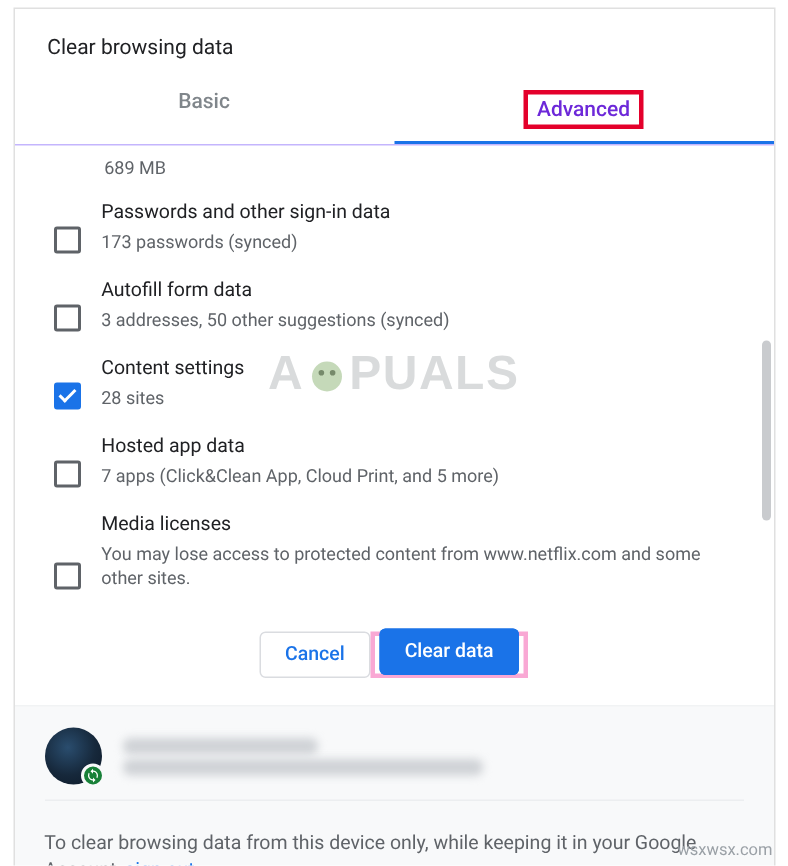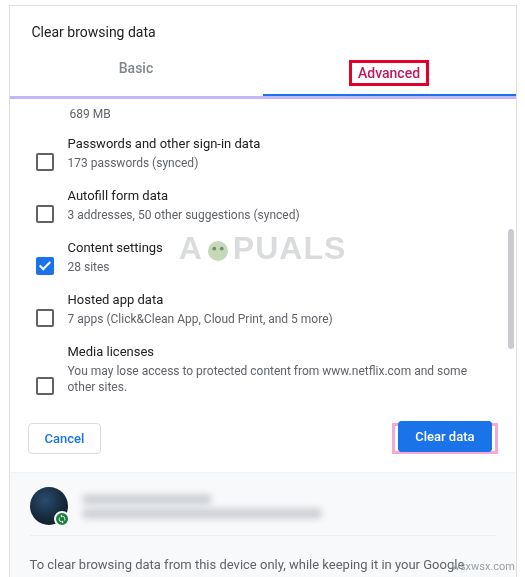--- a/index.html
+++ b/index.html
@@ -19,33 +19,33 @@
     margin: 5px auto 0 auto;
     background: #fff;
   }
   .title {
     padding: 18px 22px 10px 22px;
     font-size: 14px;
     color: #202124;
   }
   .tabs {
     display: flex;
-    border-bottom: 3px solid #c4b5fd;
+    border-bottom: 1px solid #c4b5fd;
   }
   .tab {
     flex: 1;
     text-align: center;
     padding: 10px 0 8px 0;
     font-size: 14px;
     font-weight: 500;
     color: #80868b;
     cursor: pointer;
   }
   .tab.active {
-    color: #be185d;
+    color: #6d28d9;
     border-bottom: 2px solid #1a73e8;
   }
   .tab-hl {
     display: inline-block;
     border: 3px solid #e4002b;
     padding: 2px 6px;
   }
   .scroll-area {
     position: relative;
     padding: 0 4px 0 0;
@@ -109,21 +109,21 @@
     position: absolute;
     right: 0;
     width: 6px;
     height: 120px;
     top: 130px;
     background: #c9cbce;
     border-radius: 3px;
   }
   .actions {
     display: flex;
-    justify-content: space-between;
+    justify-content: center;
     gap: 0;
     padding: 14px 18px 18px 18px;
   }
   .btn {
     font-size: 13px;
     font-weight: 500;
     padding: 7px 16px;
     border-radius: 4px;
     cursor: pointer;
   }

